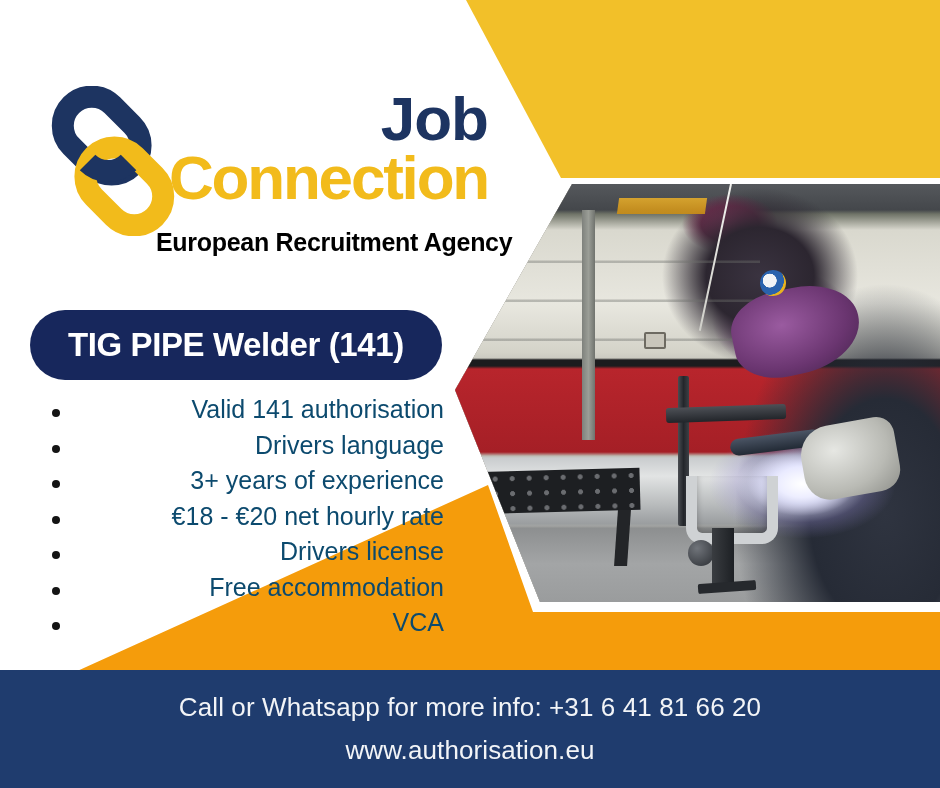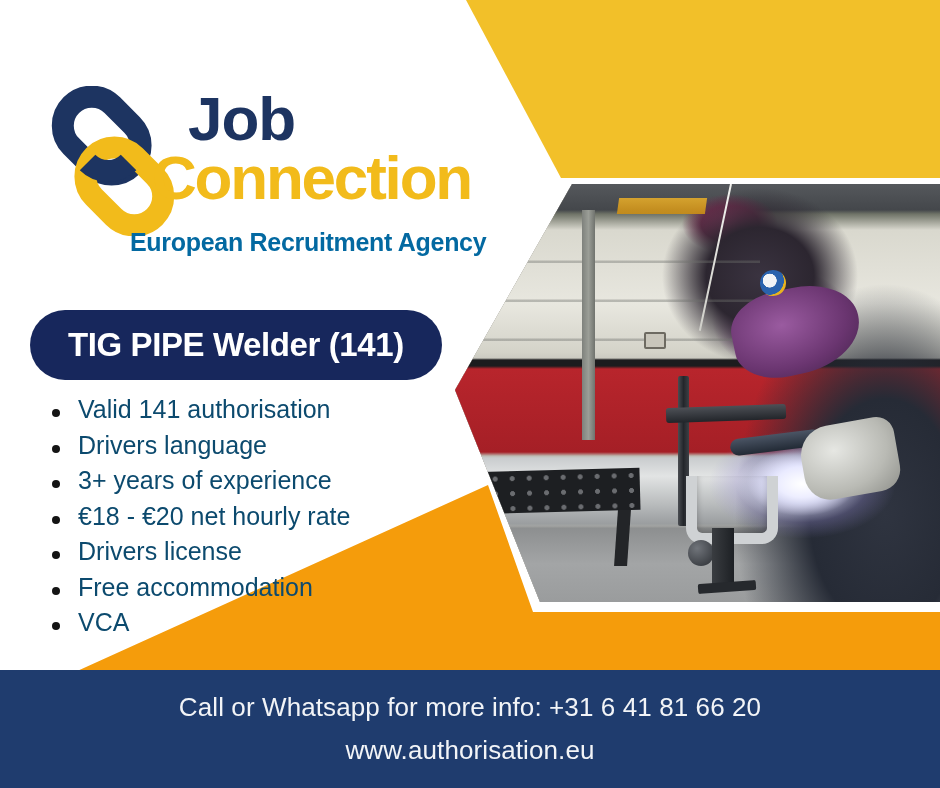--- a/index.html
+++ b/index.html
@@ -12,20 +12,21 @@
     font-family: "Liberation Sans", sans-serif;
     overflow: hidden;
   }
 
   .poster {
     position: relative;
     width: 940px;
     height: 788px;
     background: #ffffff;
     overflow: hidden;
+    text-align: right;
   }
 
   
   .shape-yellow-top {
     position: absolute;
     left: 0; top: 0;
     width: 940px; height: 190px;
     background: #F2C029;
     clip-path: polygon(466px 0, 940px 0, 940px 178px, 561px 178px);
     z-index: 1;
@@ -196,22 +197,22 @@
   .logo-job {
     font-size: 62px; font-weight: 700; color: #1D3461;
     letter-spacing: -1px; line-height: 0.92;
   }
   .logo-connection {
     font-size: 62px; font-weight: 700; color: #F2BB1B;
     letter-spacing: -2.2px; line-height: 0.94; margin-top: 2px;
     margin-left: -36px;
   }
   .logo-tagline {
-    position: absolute; left: 92px; top: 142px;
-    font-size: 25px; font-weight: 700; color: #0369a1;
+    position: absolute; left: 118px; top: 142px;
+    font-size: 25px; font-weight: 700; color: #000000;
     letter-spacing: -0.3px; white-space: nowrap;
   }
 
   
   .title-pill {
     position: absolute;
     left: 30px; top: 310px;
     height: 70px;
     padding: 8px 38px;
     display: flex; align-items: center;

